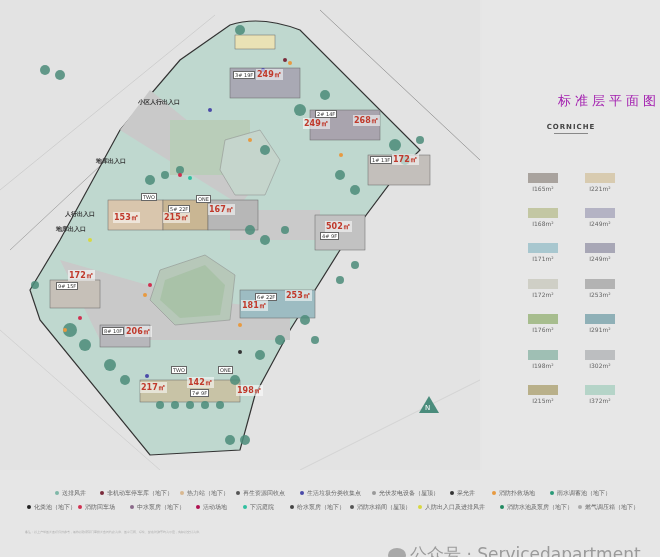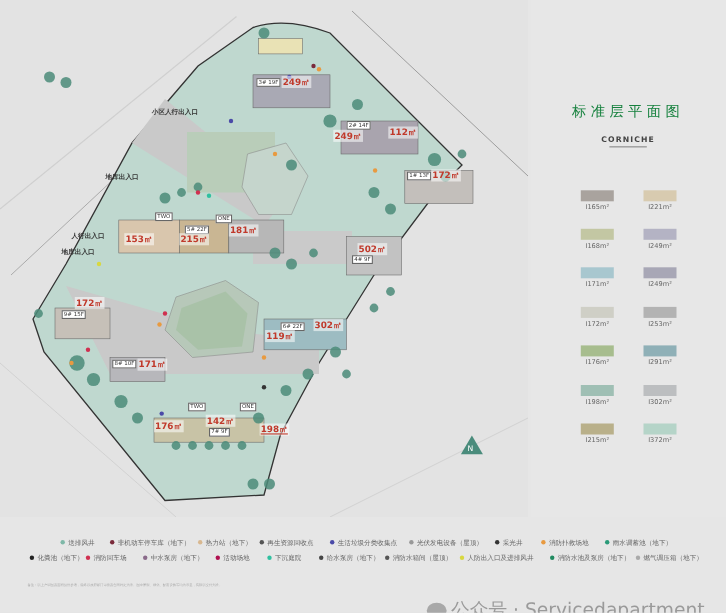--- a/index.html
+++ b/index.html
@@ -1,19 +1,19 @@
 <!DOCTYPE html>
 <html><head>
 <meta charset="utf-8">
 <style>
   html, body { margin:0; padding:0; }
   body { width:660px; height:557px; background:#e6e6e6; position:relative; overflow:hidden; font-family:"DejaVu Sans", sans-serif; }
   .plan-area { position:absolute; left:0; top:0; width:480px; height:470px; background:#e3e3e3; }
   .right-panel { position:absolute; left:482px; top:0; width:178px; height:470px; background:#e7e7e7; }
-  .panel-title { position:absolute; top:92px; left:0; width:178px; text-align:center; font-size:13px; letter-spacing:4px; color:#15803d; }
+  .panel-title { position:absolute; top:92px; left:0; width:178px; text-align:right; font-size:13px; letter-spacing:4px; color:#a21caf; }
   .brand { position:absolute; top:123px; left:0; width:178px; text-align:center; font-size:7px; letter-spacing:1px; color:#444; font-weight:bold; }
   .brand-line { position:absolute; top:133px; left:72px; width:34px; height:1px; background:#888; }
   .swatch { position:absolute; width:30px; height:10px; }
   .swatch-label { position:absolute; font-size:6px; color:#666; width:40px; text-align:center; }
   .legend { position:absolute; left:0; top:483px; width:660px; height:40px; }
   .leg-item { position:absolute; font-size:6px; color:#666; white-space:nowrap; }
   .leg-dot { display:inline-block; width:4px; height:4px; border-radius:50%; margin-right:3px; vertical-align:middle; }
   .fine-print { position:absolute; left:25px; top:530px; width:470px; font-size:3px; color:#aaa; line-height:5px; }
   .watermark { position:absolute; left:388px; top:543px; font-size:17px; color:#9a9a9a; white-space:nowrap; }
   .wm-icon { display:inline-block; width:18px; height:14px; border-radius:50%; background:#a8a8a8; vertical-align:middle; margin-right:4px; }
@@ -123,51 +123,51 @@
   <div class="gate-label" style="left:96px;top:157px;">地库出入口</div>
   <div class="gate-label" style="left:65px;top:210px;">人行出入口</div>
   <div class="gate-label" style="left:56px;top:225px;">地库出入口</div>
 
   
   <div class="bld-no" style="left:233px;top:71px;">3# 19F</div>
   <div class="unit-label" style="left:256px;top:69px;">249㎡</div>
 
   <div class="bld-no" style="left:315px;top:110px;">2# 14F</div>
   <div class="unit-label" style="left:303px;top:118px;">249㎡</div>
-  <div class="unit-label" style="left:353px;top:115px;">112㎡</div>
+  <div class="unit-label" style="left:353px;top:115px;">268㎡</div>
 
   <div class="bld-no" style="left:370px;top:156px;">1# 13F</div>
   <div class="unit-label" style="left:392px;top:154px;">172㎡</div>
 
   <div class="bld-no" style="left:141px;top:193px;">TWO</div>
   <div class="bld-no" style="left:196px;top:195px;">ONE</div>
   <div class="bld-no" style="left:168px;top:205px;">5# 22F</div>
   <div class="unit-label" style="left:113px;top:212px;">153㎡</div>
   <div class="unit-label" style="left:163px;top:212px;">215㎡</div>
-  <div class="unit-label" style="left:208px;top:204px;">181㎡</div>
+  <div class="unit-label" style="left:208px;top:204px;">167㎡</div>
 
   <div class="bld-no" style="left:320px;top:232px;">4# 9F</div>
   <div class="unit-label" style="left:325px;top:221px;">502㎡</div>
 
   <div class="bld-no" style="left:56px;top:282px;">9# 15F</div>
   <div class="unit-label" style="left:68px;top:270px;">172㎡</div>
 
   <div class="bld-no" style="left:102px;top:327px;">8# 10F</div>
-  <div class="unit-label" style="left:125px;top:326px;">171㎡</div>
+  <div class="unit-label" style="left:125px;top:326px;">206㎡</div>
 
   <div class="bld-no" style="left:255px;top:293px;">6# 22F</div>
-  <div class="unit-label" style="left:241px;top:300px;">119㎡</div>
-  <div class="unit-label" style="left:285px;top:290px;">302㎡</div>
+  <div class="unit-label" style="left:241px;top:300px;">181㎡</div>
+  <div class="unit-label" style="left:285px;top:290px;">253㎡</div>
 
   <div class="bld-no" style="left:171px;top:366px;">TWO</div>
   <div class="bld-no" style="left:218px;top:366px;">ONE</div>
   <div class="bld-no" style="left:190px;top:389px;">7# 9F</div>
-  <div class="unit-label" style="left:140px;top:382px;">176㎡</div>
+  <div class="unit-label" style="left:140px;top:382px;">217㎡</div>
   <div class="unit-label" style="left:187px;top:377px;">142㎡</div>
-  <div class="unit-label" style="left:236px;top:385px;text-decoration:underline;">198㎡</div>
+  <div class="unit-label" style="left:236px;top:385px;">198㎡</div>
 
   <div class="north"></div>
   <div class="north-n">N</div>
 </div>
 
 <div class="right-panel">
   <div class="panel-title">标准层平面图</div>
   <div class="brand">CORNICHE</div>
   <div class="brand-line"></div>
 

